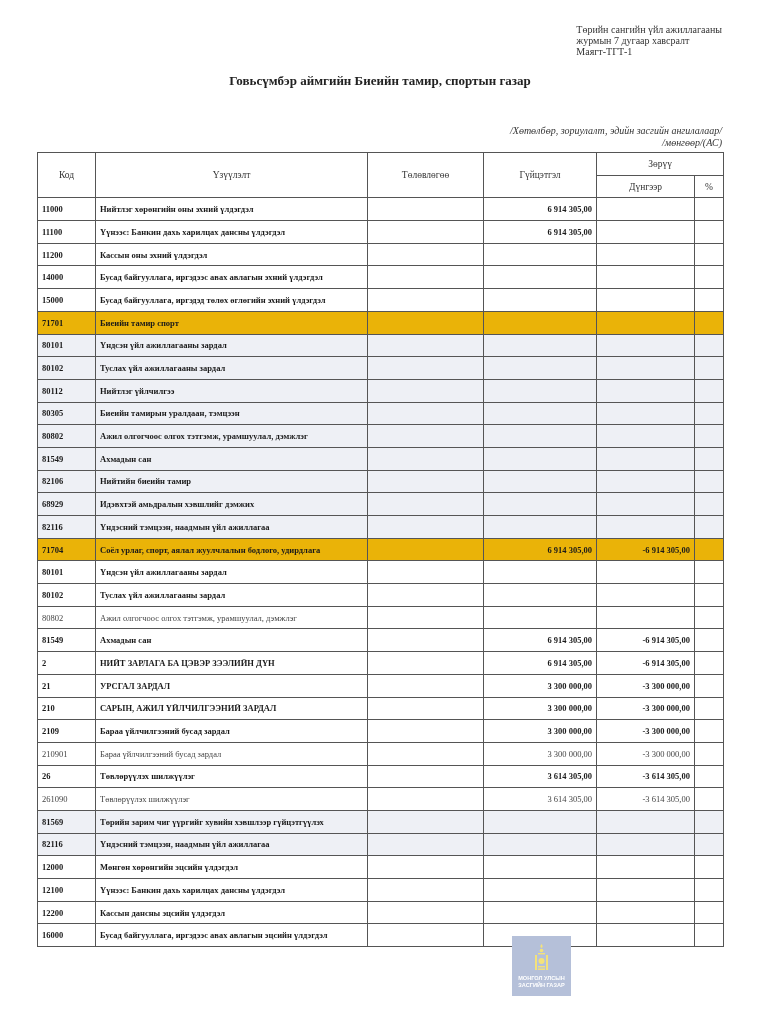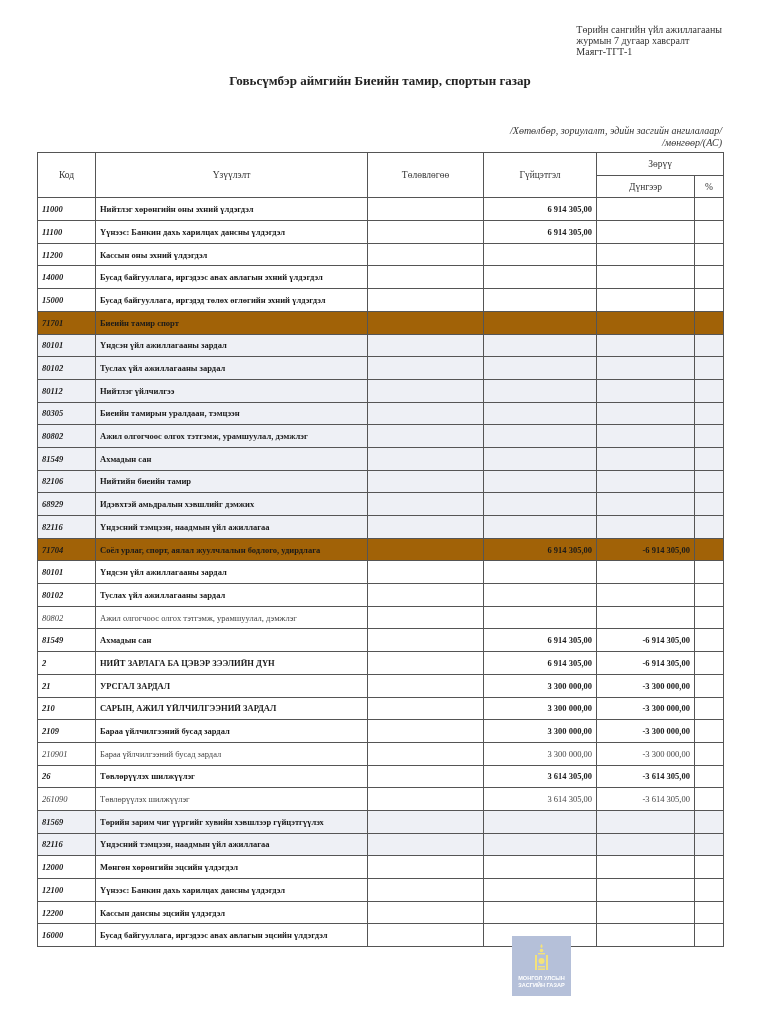--- a/index.html
+++ b/index.html
@@ -23,25 +23,25 @@
     position: absolute; left: 37px; top: 152px; border-collapse: collapse;
     table-layout: fixed; width: 686px;
   }
   table.rep td, table.rep th {
     border: 1.3px solid #555; padding: 0 4px; font-size: 8.5px; height: 21.7px;
     overflow: hidden; white-space: nowrap;
   }
   table.rep th { font-weight: normal; font-size: 9.5px; color: #333; text-align: center; }
   th.h1 { height: 20px; margin-left: 34px; }
   th.h2 { height: 20px; }
-  td.code { font-size: 8.5px; font-style: italic; }
+  td.code { font-size: 8.5px; }
   td.num { text-align: right; font-size: 9.5px; padding-right: 6px; }
   tr.bold td { font-weight: bold; }
   tr.light td { font-weight: normal; color: #444; }
-  tr.shade td { background: #a16207; }
+  tr.shade td { background: #eab308; }
   tr.shade2 td { background: #eef0f5; }
   td.n1 { padding-left: 6px; }
   td.n2 { padding-left: 9px; }
   td.n3 { padding-left: 12px; }
   .caps { font-size: 9.5px; }
   .logo {
     position: absolute; left: 512px; top: 936px; width: 59px; height: 60px;
     background: #b5c0d9; color: #ffffff; text-align: center;
   }
   .logo .emblem { position: absolute; left: 22px; top: 8px; width: 15px; height: 28px; }

